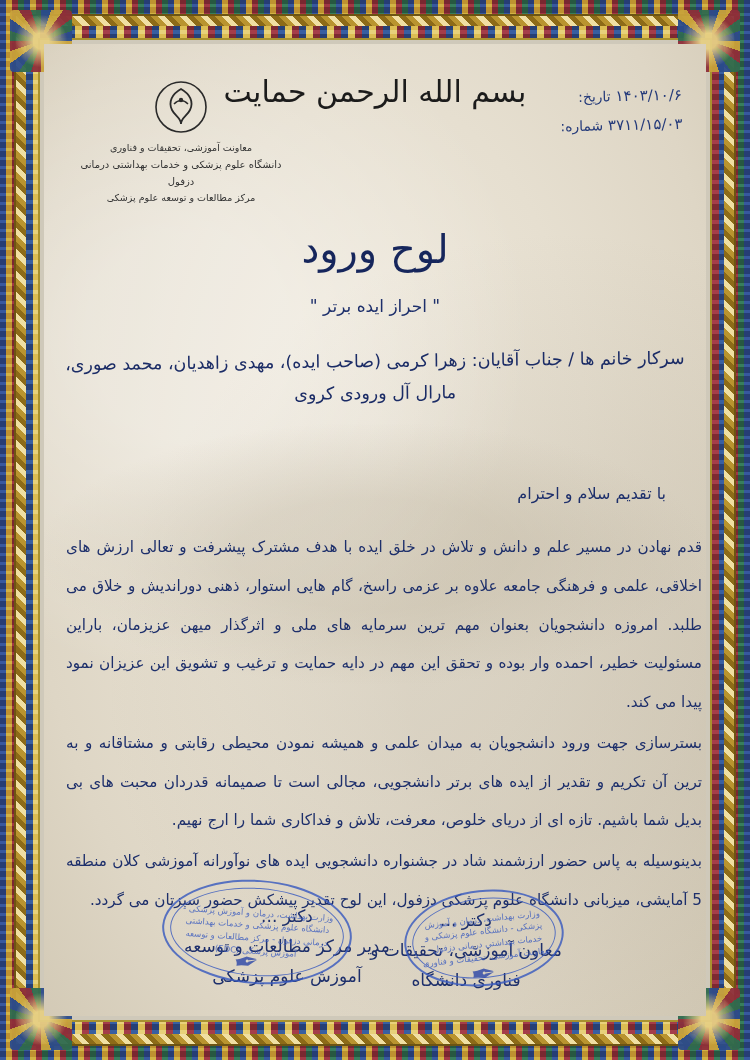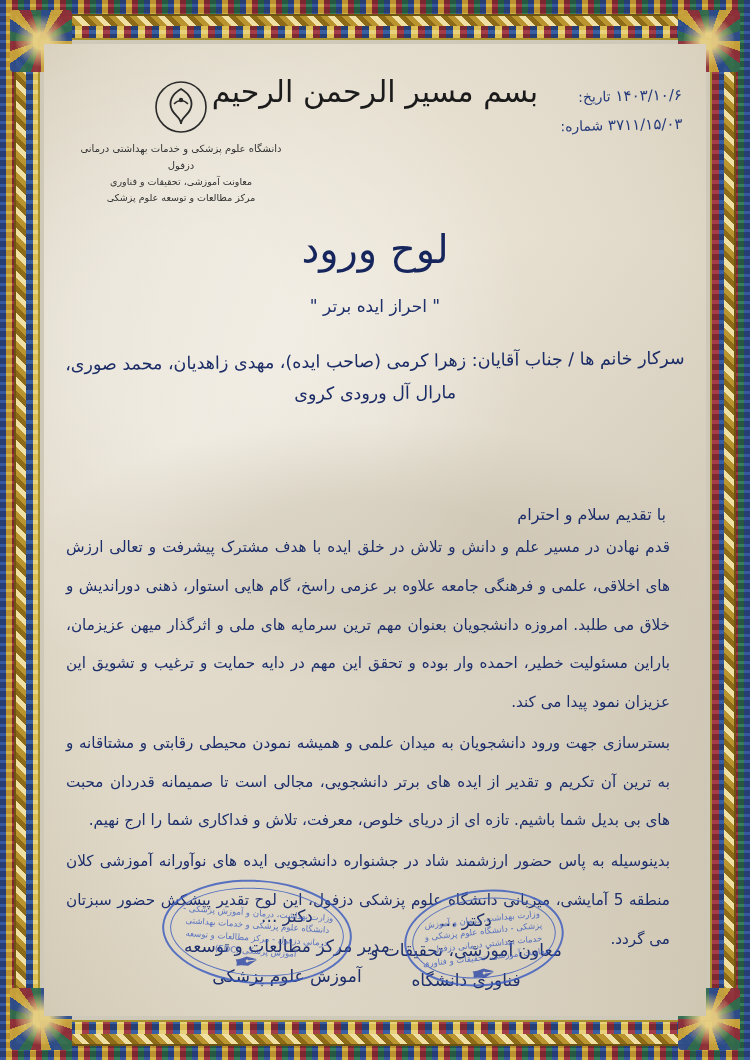--- a/index.html
+++ b/index.html
@@ -199,30 +199,30 @@
     right: 18px;
     text-align: center;
     font-size: 17.5px;
     line-height: 1.8;
     color: #1b2c66;
     transform: rotate(-0.6deg);
   }
 
   .salutation {
     position: absolute;
-    top: 461px;
+    top: 440px;
     right: 40px;
     font-size: 16px;
     color: #1d2f6b;
   }
 
   .body {
     position: absolute;
     top: 484px;
-    right: 36px;
+    right: 4px;
     left: 22px;
     direction: rtl;
     text-align: justify;
     font-size: 15.2px;
     line-height: 2.55;
     color: #1d2f6b;
   }
   .body p { margin: 0 0 2px 0; }
 
   .closing {
@@ -317,34 +317,34 @@
         <span>۱۴۰۳/۱۰/۶</span>
         <span class="meta-label">تاریخ:</span>
       </div>
       <div class="meta-row">
         <span>۳۷۱۱/۱۵/۰۳</span>
         <span class="meta-label">شماره:</span>
       </div>
     </div>
 
     <div class="bism">
-      <span>بسم مسیر الرحمن الرحیم</span>
+      <span>بسم الله الرحمن حمایت</span>
     </div>
 
     <div class="org-block">
       <div class="org-logo">
         <svg width="54" height="54" viewBox="0 0 54 54" aria-hidden="true">
           <circle cx="27" cy="27" r="25" fill="none" stroke="#2a2a2a" stroke-width="1.6"></circle>
           <path d="M27 9 C18 14, 14 22, 18 30 C21 36, 27 38, 27 44 C27 38, 33 36, 36 30 C40 22, 36 14, 27 9 Z" fill="none" stroke="#2a2a2a" stroke-width="1.8"></path>
           <path d="M20 24 q7 -7 14 0" fill="none" stroke="#2a2a2a" stroke-width="1.5"></path>
           <circle cx="27" cy="20" r="2.2" fill="#2a2a2a"></circle>
         </svg>
       </div>
+      <div class="org-line">معاونت آموزشی، تحقیقات و فناوری</div>
       <div class="org-line l1">دانشگاه علوم پزشکی و خدمات بهداشتی درمانی دزفول</div>
-      <div class="org-line">معاونت آموزشی، تحقیقات و فناوری</div>
       <div class="org-line">مرکز مطالعات و توسعه علوم پزشکی</div>
     </div>
 
     <div class="title">لوح ورود</div>
     <div class="subtitle">" احراز ایده برتر "</div>
 
     <div class="recipients">سرکار خانم ها / جناب آقایان: زهرا کرمی (صاحب ایده)، مهدی زاهدیان، محمد صوری، مارال آل ورودی کروی</div>
 
     <div class="salutation">با تقدیم سلام و احترام</div>
 

